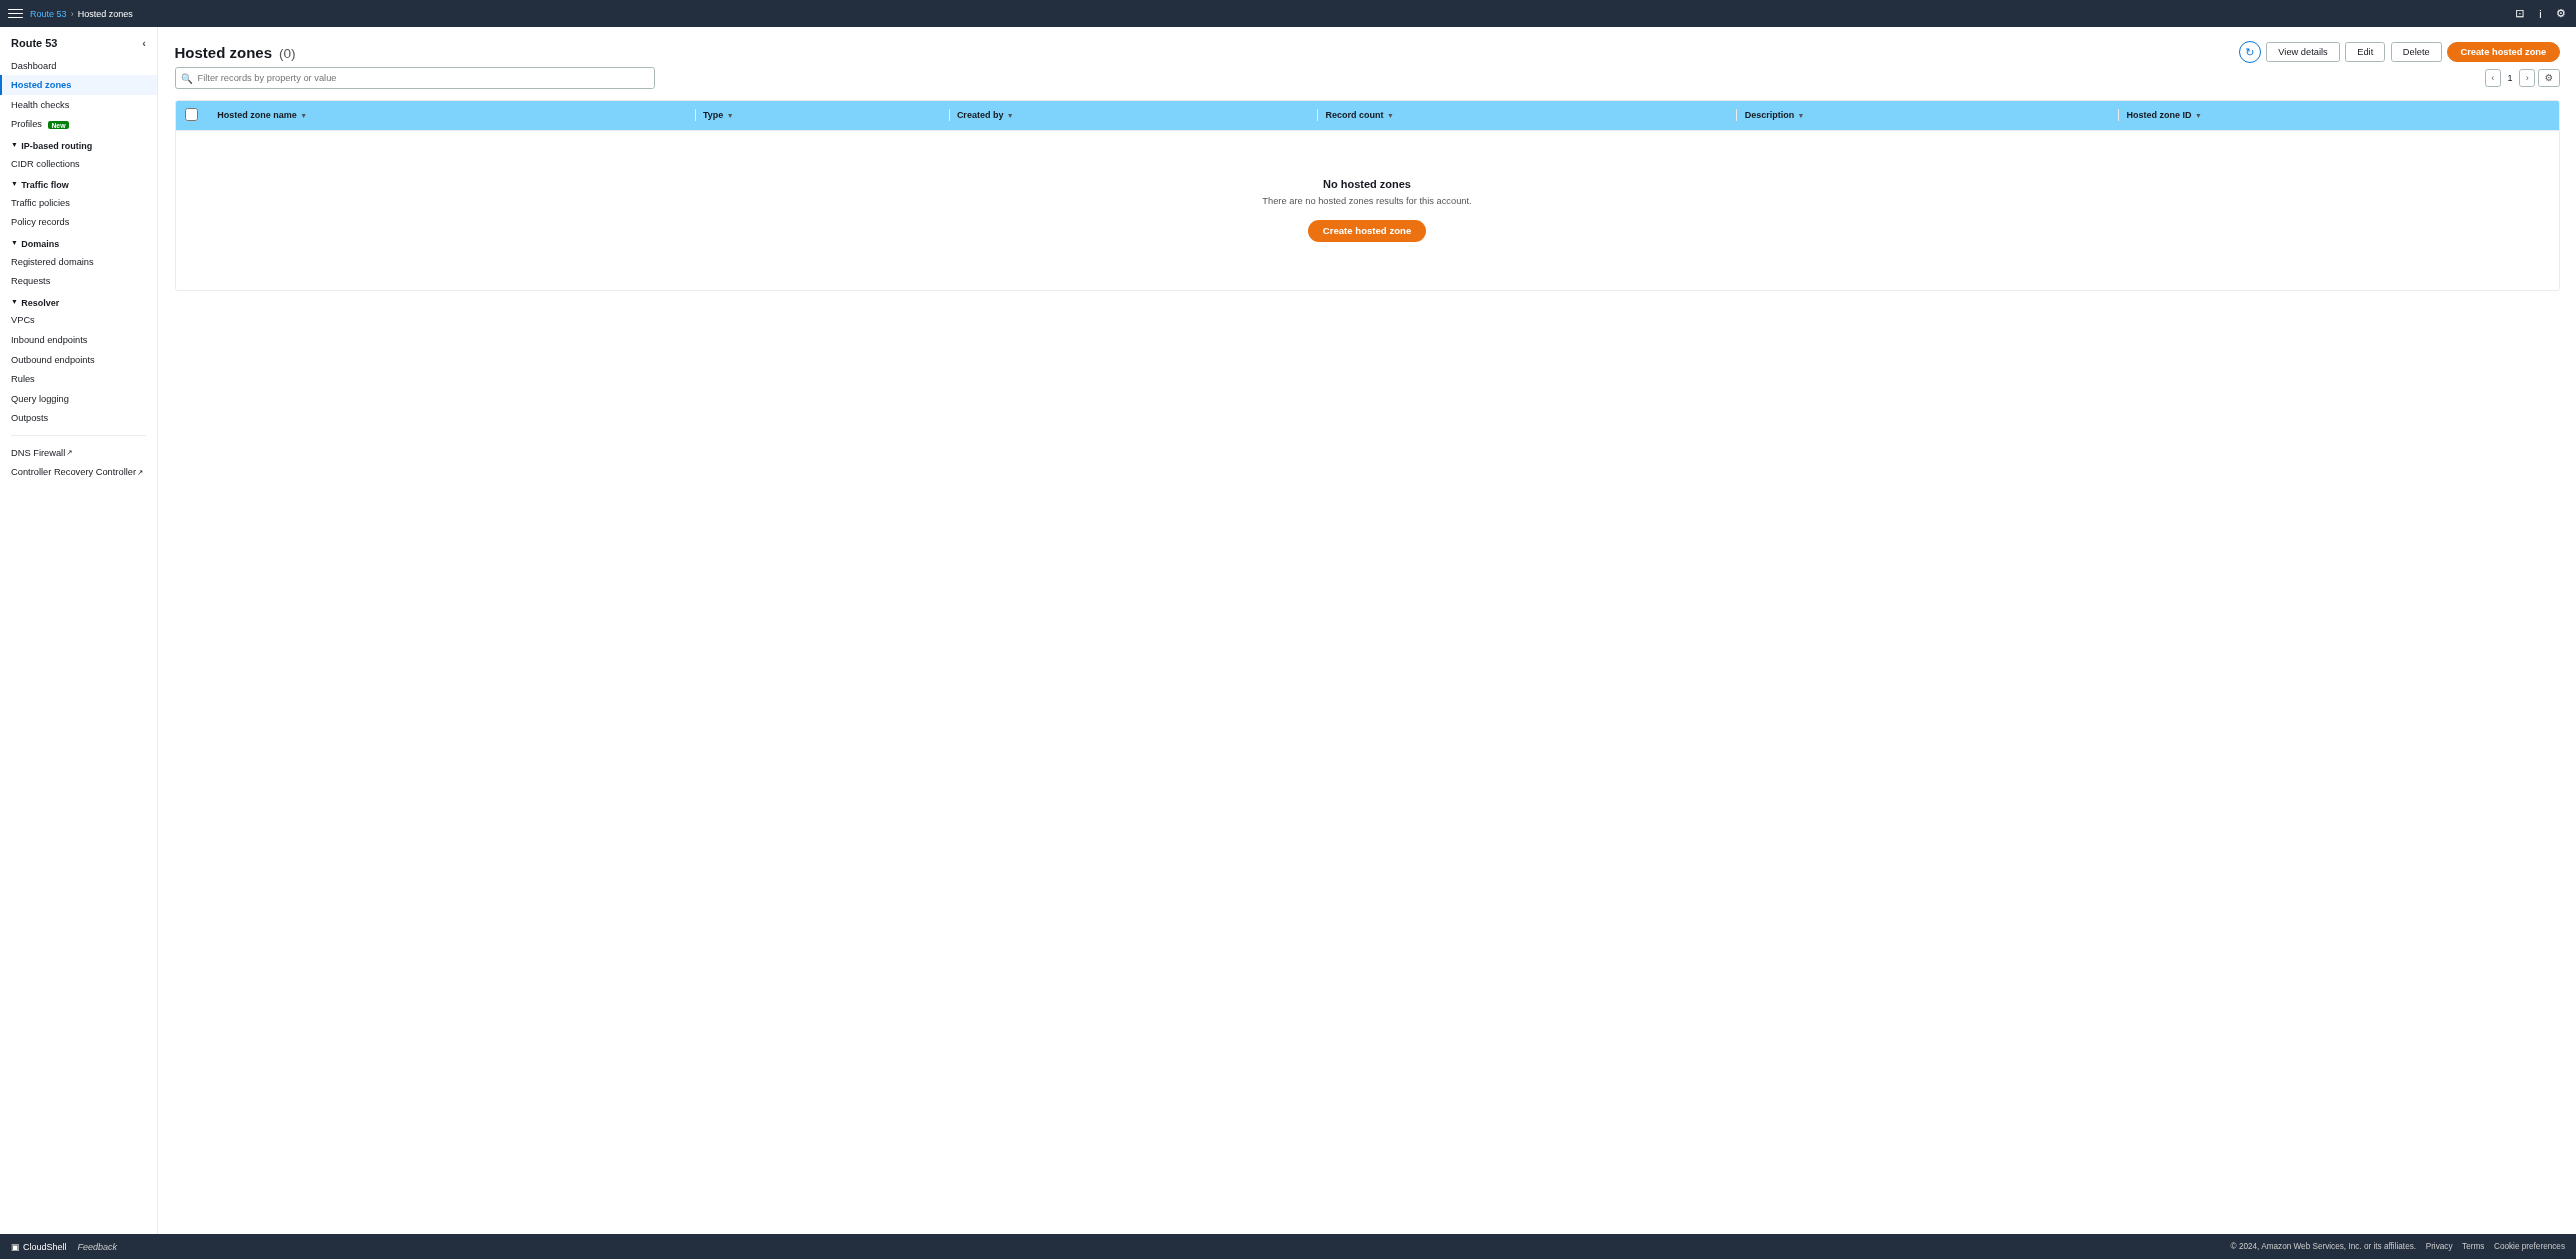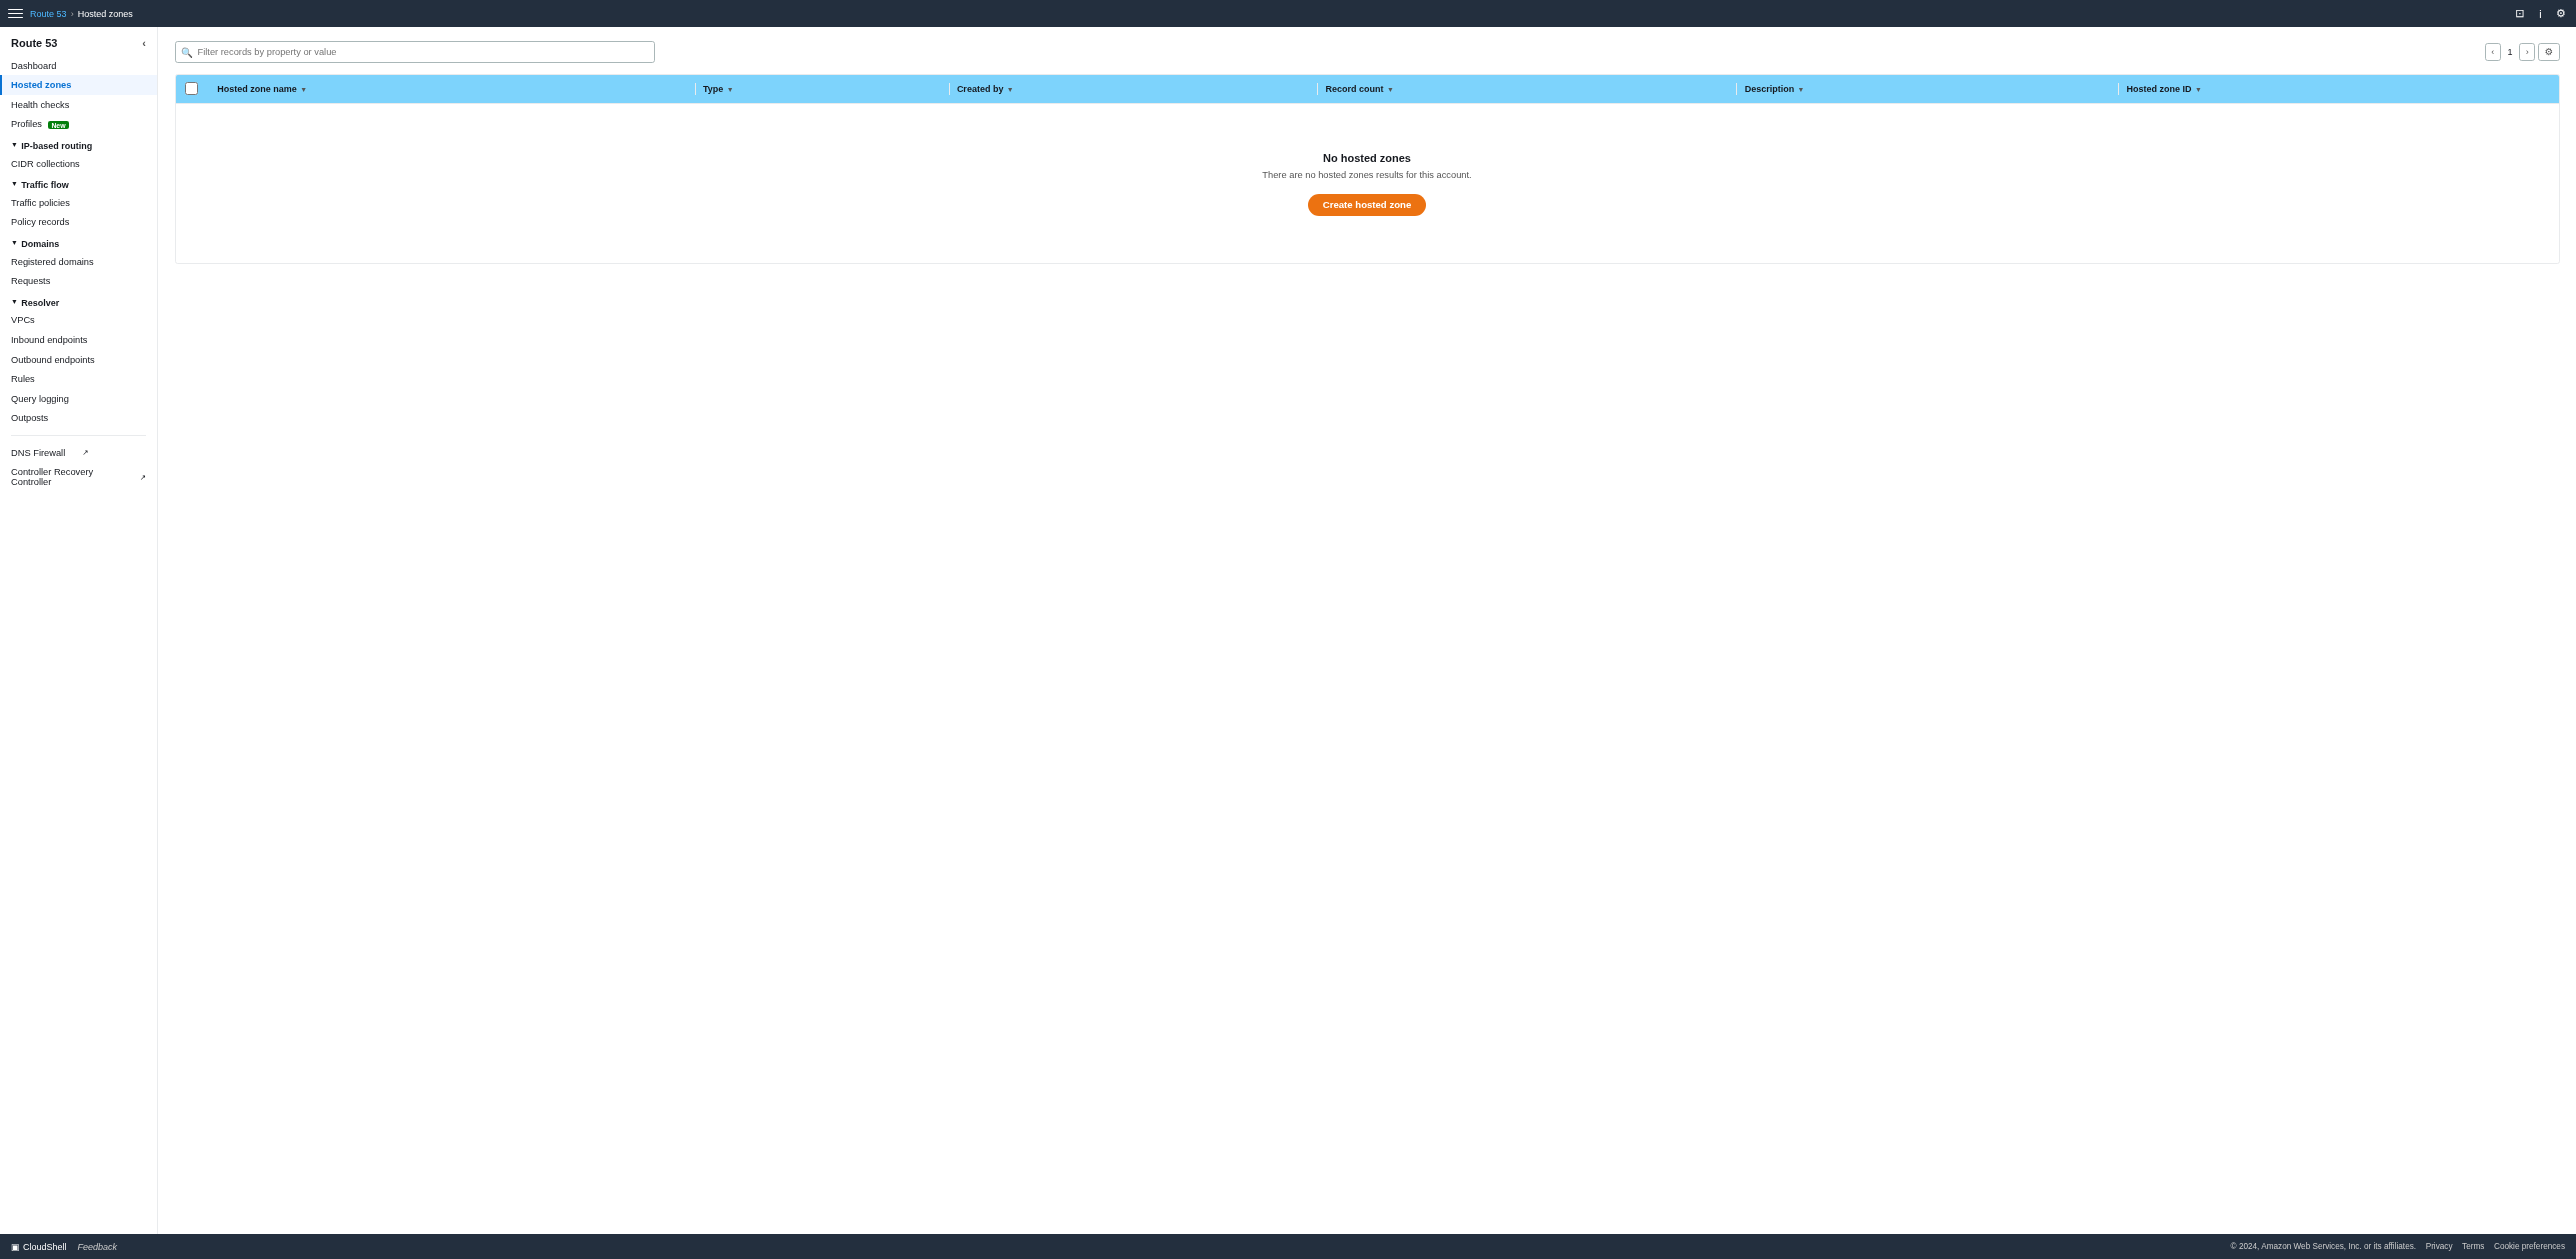--- a/index.html
+++ b/index.html
@@ -37,21 +37,21 @@
       display: block; padding: 4.8px 11px; font-size: 9.3px; color: #16191f;
       text-decoration: none; cursor: pointer;
     }
     .sidebar-item.active { color: #0972d3; font-weight: 600; border-left: 2.1px solid #0972d3; padding-left: 9px; background: #f0f6ff; }
     .sidebar-section-header {
       display: flex; align-items: flex-start; gap: 3.4px;
       padding: 6.9px 11px 2.7px 11px; font-size: 9px; font-weight: 700; color: #16191f; cursor: pointer;
     }
     .sidebar-section-header .arrow { font-size: 6.9px; }
     .sidebar-divider { border: none; border-top: 0.7px solid #e9ebed; margin: 6.9px 11px; }
-    .sidebar-external { display: flex; align-items: center; gap: 17px; }
+    .sidebar-external { display: flex; align-items: center; gap: 1px; }
     .sidebar-external-icon { font-size: 7.5px; }
     .new-badge {
       background: #037f0c; color: #fff; font-size: 6.9px; padding: 0.7px 3.4px;
       border-radius: 2.1px; font-weight: 600; margin-left: 3.4px;
     }
     .sidebar-footer { padding-bottom: 11px; }
 
     
     .main { flex: 1; overflow-y: auto; background: #f2f3f3; display: flex; flex-direction: column; }
     .main-content { background: #fff; margin: 0; flex: 1; padding: 13.7px 16.5px; }
@@ -202,20 +202,35 @@
           <span>Controller Recovery Controller</span>
           <span class="sidebar-external-icon">↗</span>
         </a>
       </div>
     </div>
   </nav>
 
   <main class="main">
     <div class="main-content">
 
+      <div class="page-header-row">
+        <h1 class="page-title">
+          <span>Hosted zones</span>
+          <span style="font-weight:400; font-size:13.7px; color:#555; margin-left:2.7px;">(0)</span>
+        </h1>
+        <div class="header-actions">
+          <div class="refresh-btn" title="Refresh">
+            <span>↻</span>
+          </div>
+          <button class="btn">View details</button>
+          <button class="btn">Edit</button>
+          <button class="btn">Delete</button>
+          <button class="btn btn-primary">Create hosted zone</button>
+        </div>
+      </div>
 
 
       <div class="search-bar-row">
         <div class="search-input-wrap">
           <span class="search-icon-inner">🔍</span>
           <input class="search-input" type="text" placeholder="Filter records by property or value" style="">
         </div>
         <div class="pagination-row">
           <button class="page-nav-btn">‹</button>
           <span class="page-num">1</span>

